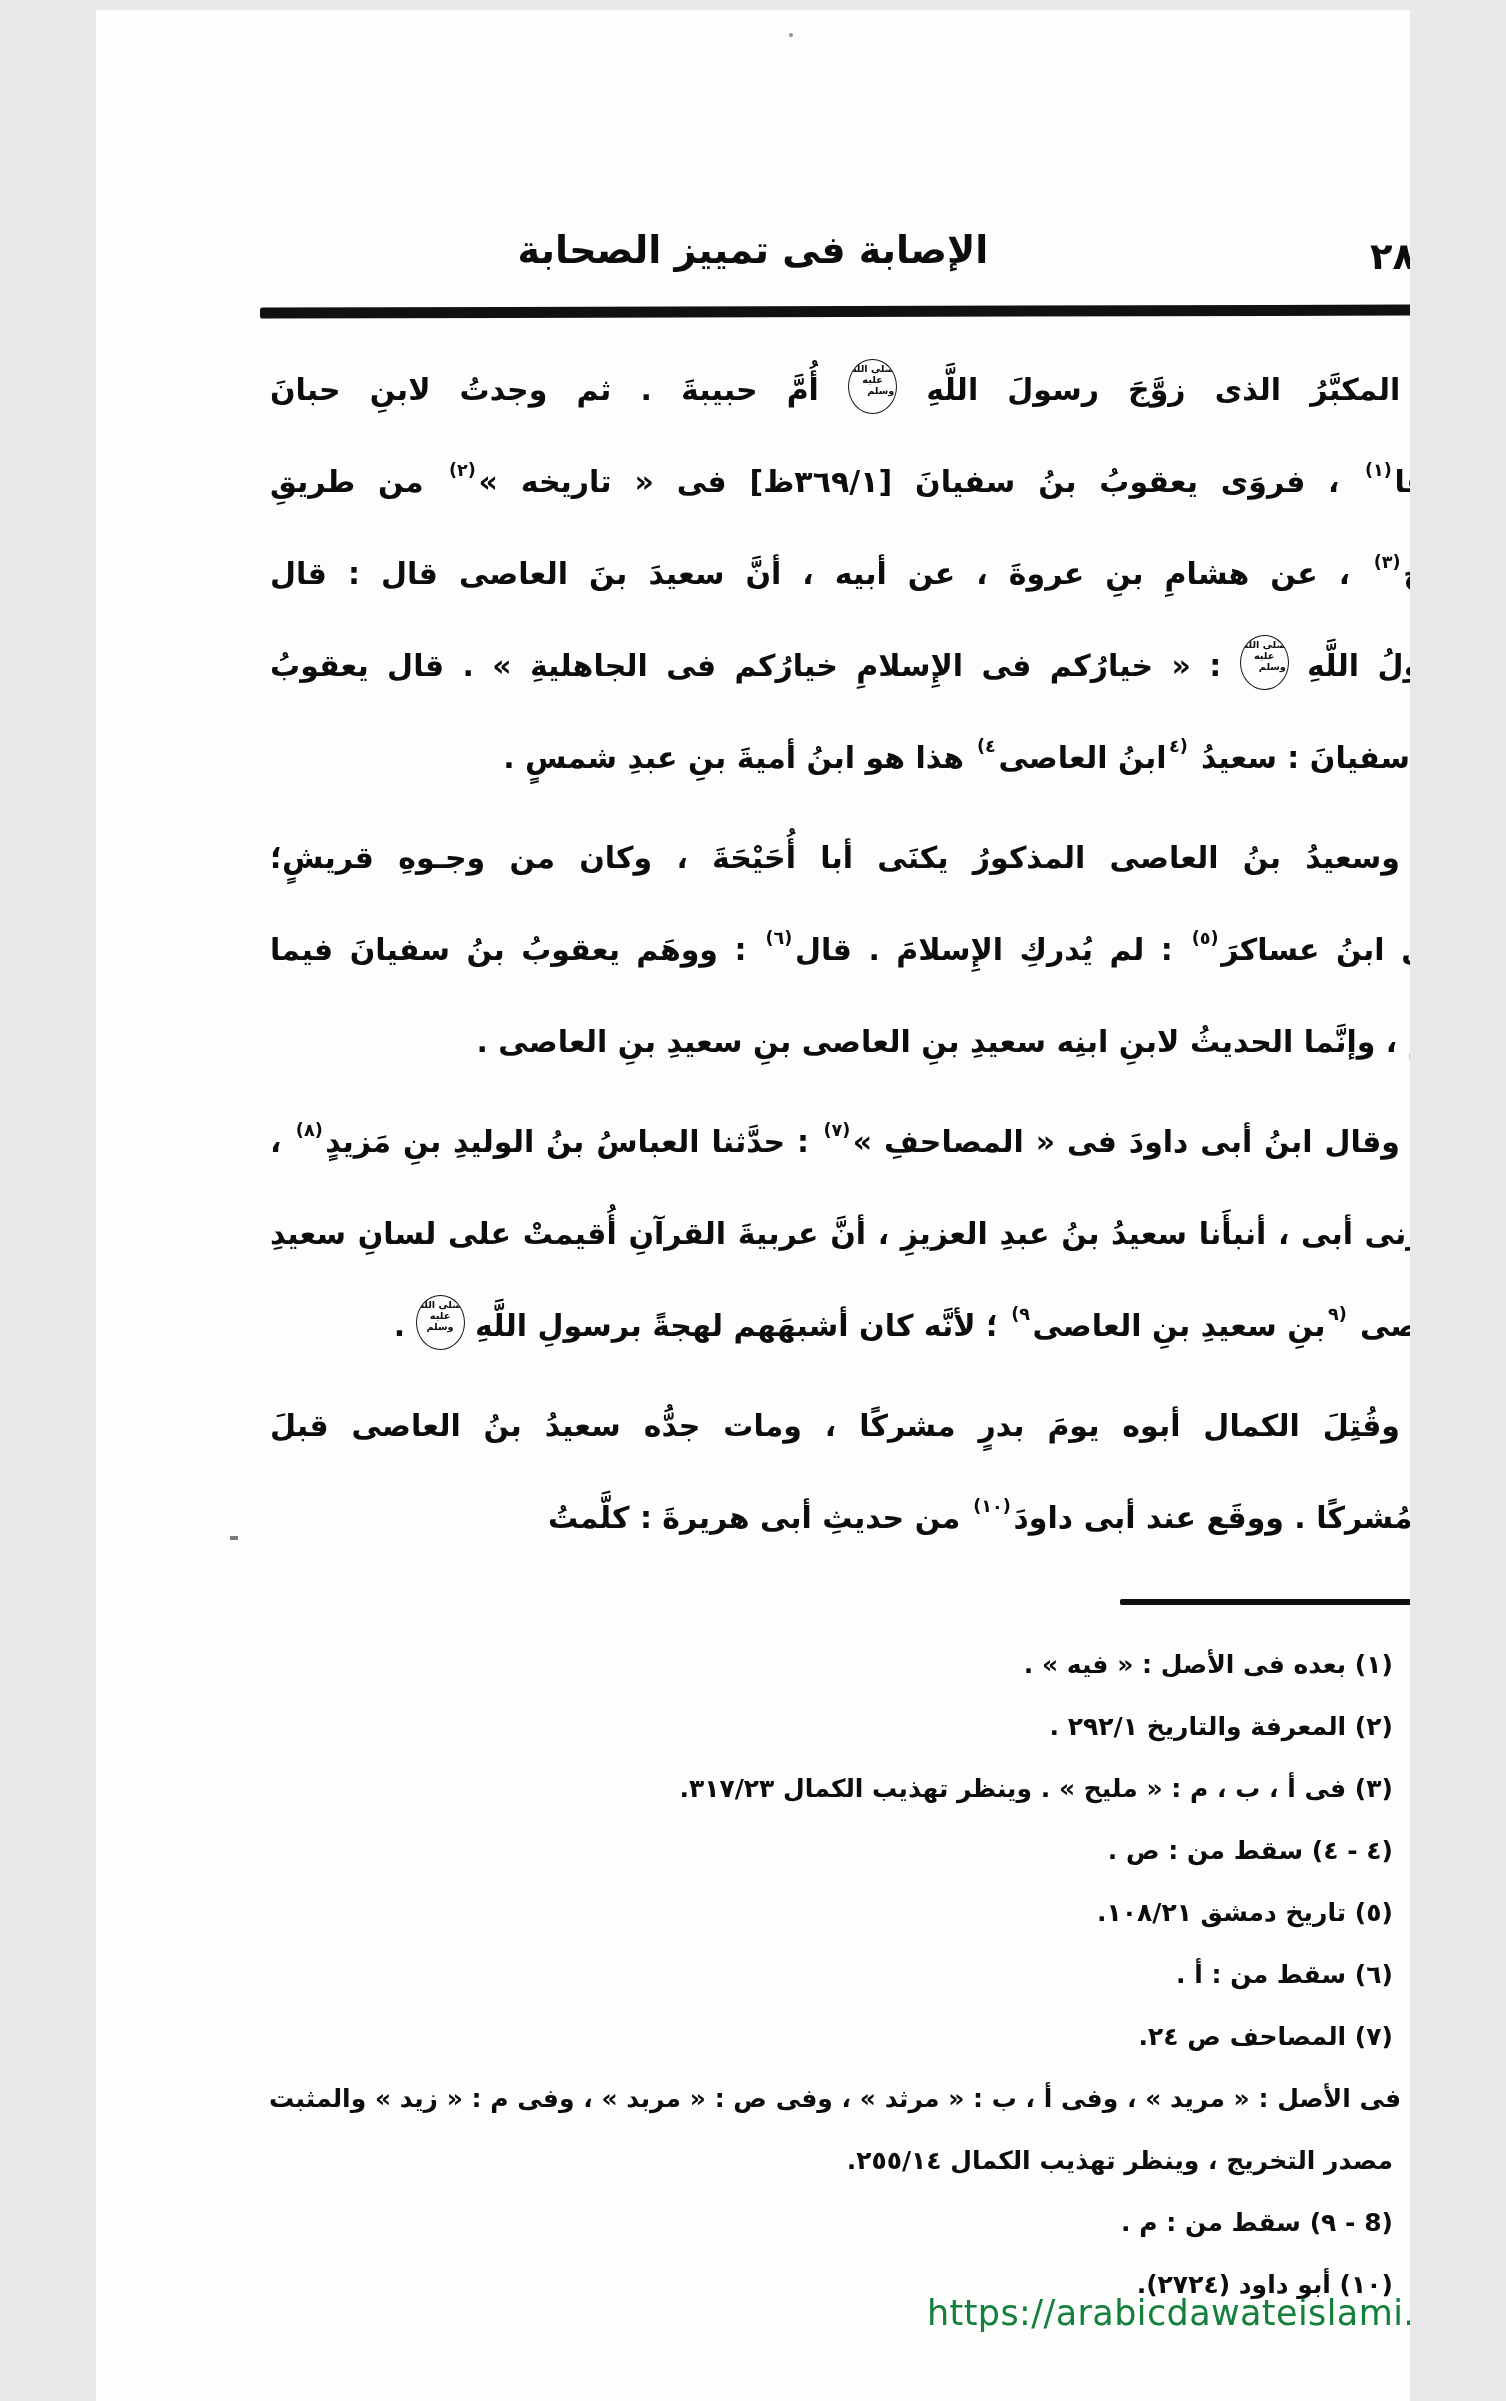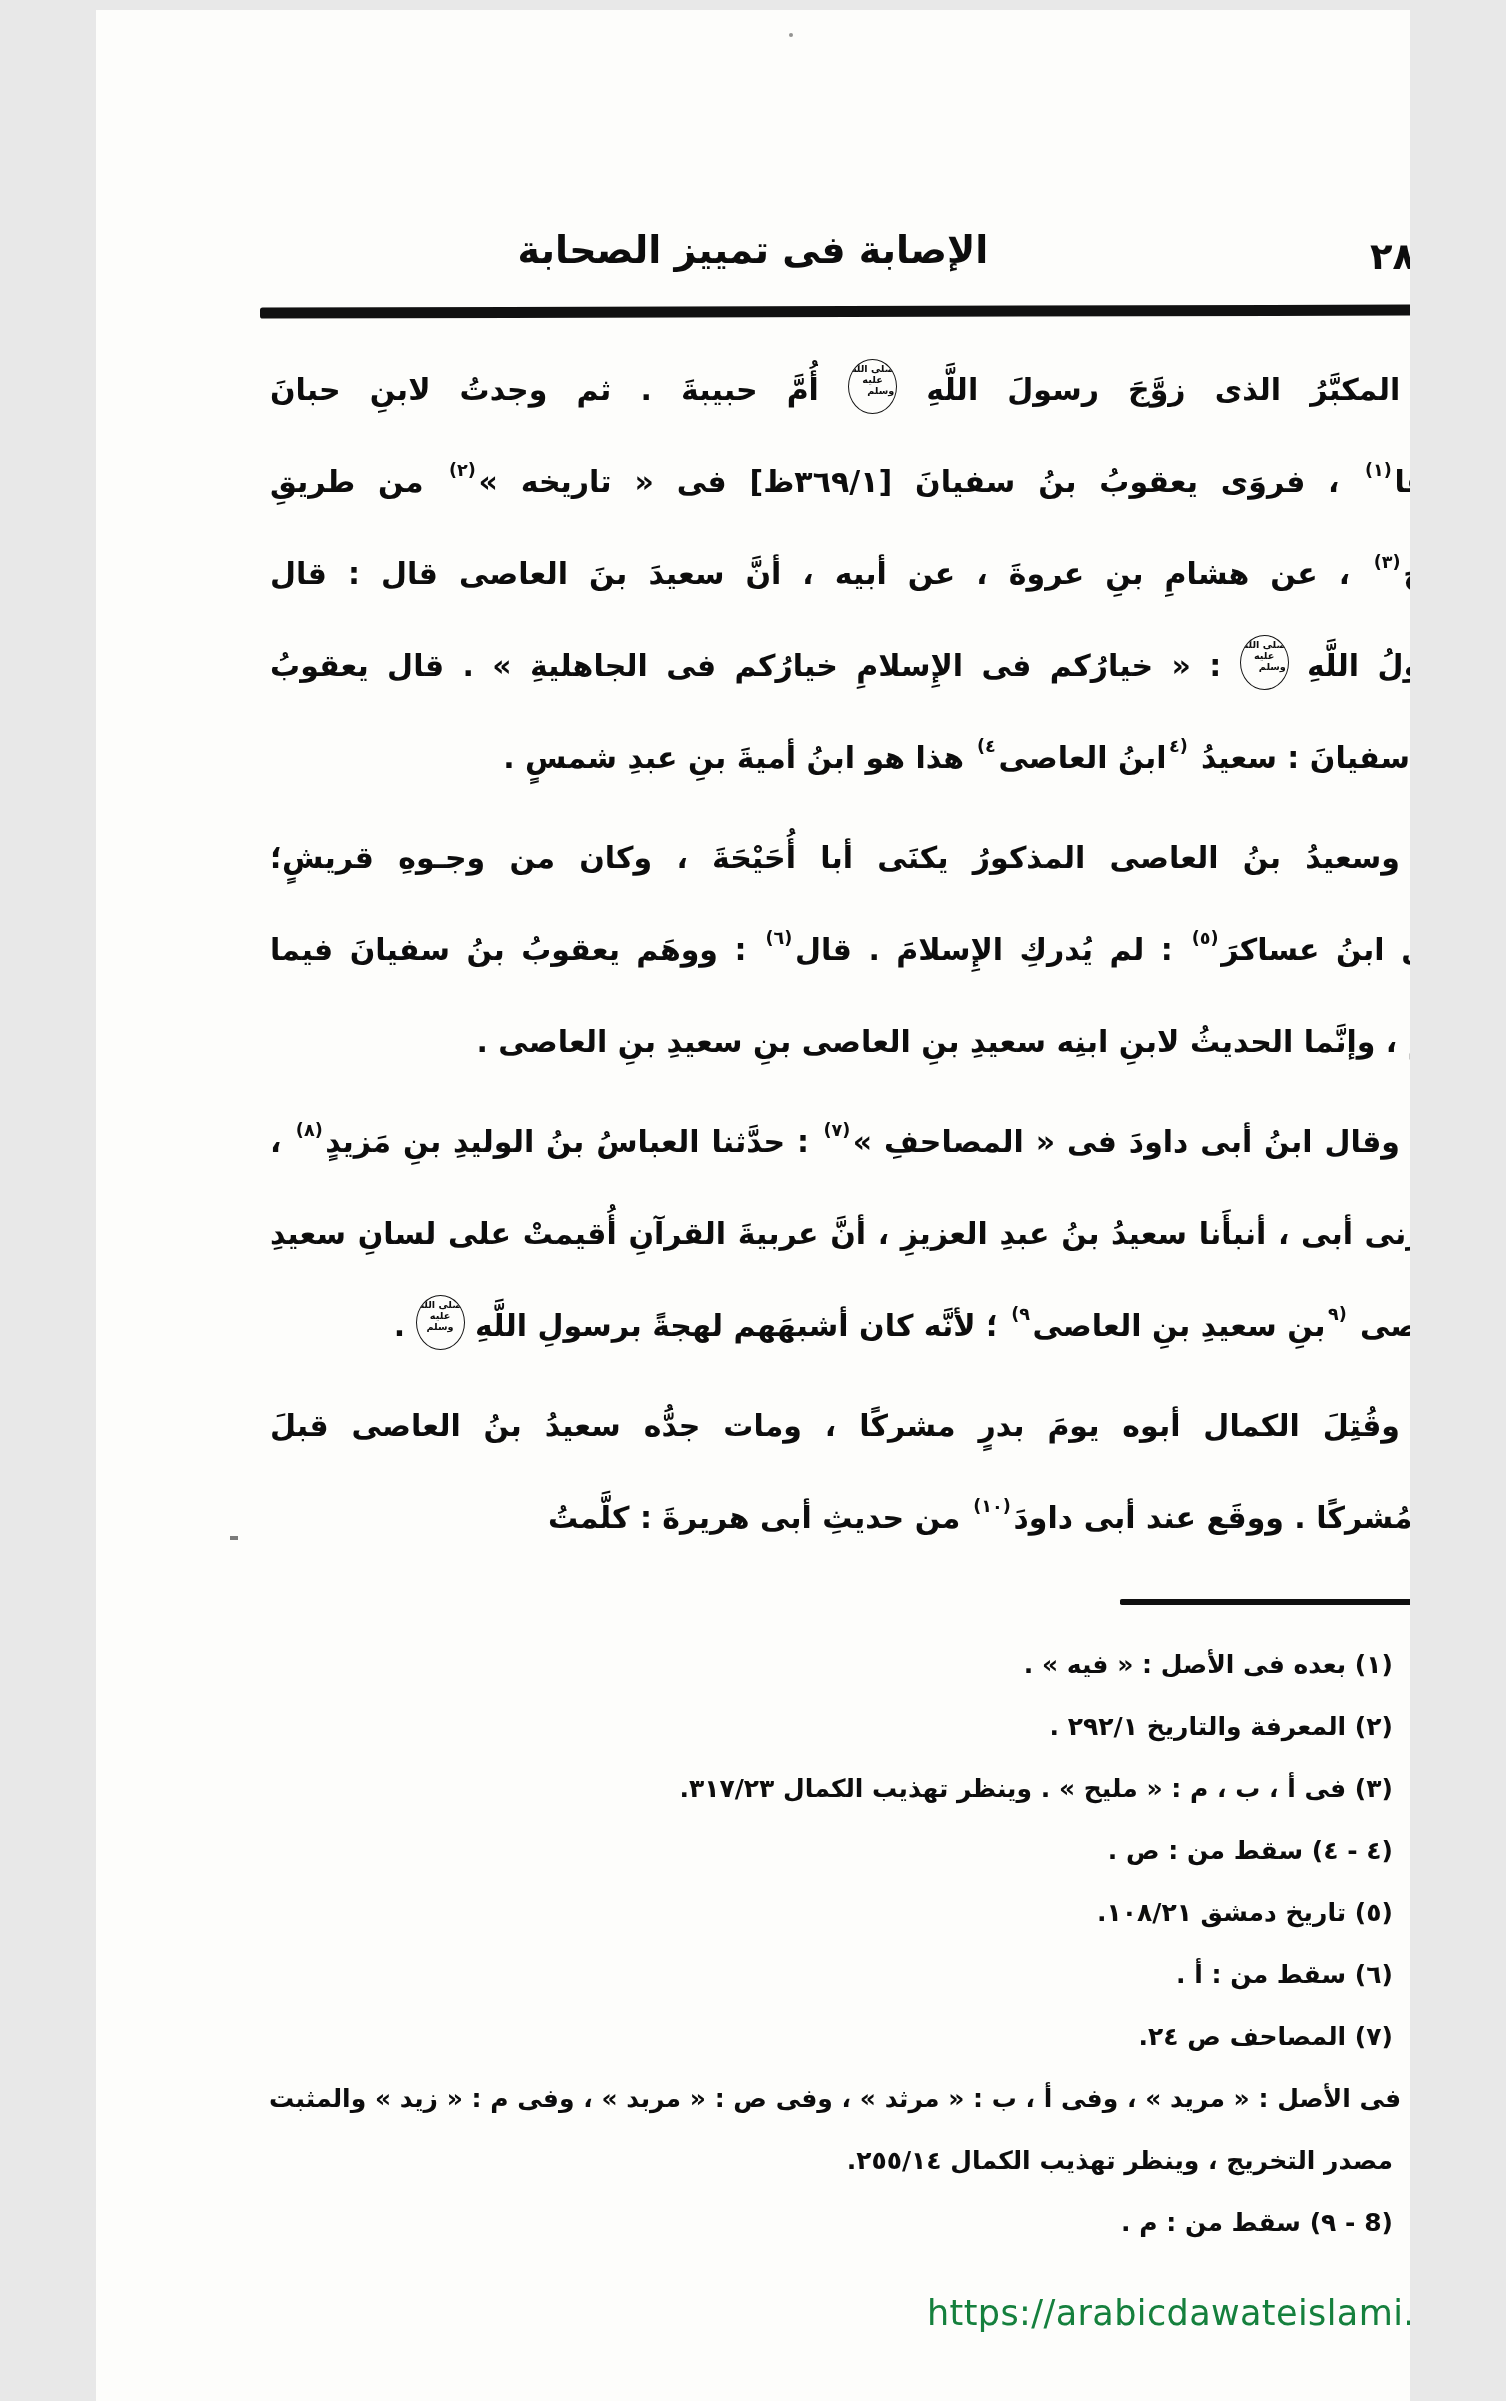--- a/index.html
+++ b/index.html
@@ -161,20 +161,21 @@
       <div class="fn-line">(١) بعده فى الأصل : « فيه » .</div>
       <div class="fn-line">(٢) المعرفة والتاريخ ٢٩٢/١ .</div>
       <div class="fn-line">(٣) فى أ ، ب ، م : « مليح » . وينظر تهذيب الكمال ٣١٧/٢٣.</div>
       <div class="fn-line">(٤ - ٤) سقط من : ص .</div>
       <div class="fn-line">(٥) تاريخ دمشق ١٠٨/٢١.</div>
       <div class="fn-line">(٦) سقط من : أ .</div>
       <div class="fn-line">(٧) المصاحف ص ٢٤.</div>
       <div class="fn-line wide">(٨) فى الأصل : « مريد » ، وفى أ ، ب : « مرثد » ، وفى ص : « مربد » ، وفى م : « زيد » والمثبت من</div>
       <div class="fn-line">مصدر التخريج ، وينظر تهذيب الكمال ٢٥٥/١٤.</div>
       <div class="fn-line">(8 - ٩) سقط من : م .</div>
+      <div class="fn-line">(١٠) أبو داود (٢٧٢٤).</div>
     </div>
 
   <div class="watermark">https://arabicdawateislami.net</div>
 
   <div class="speck s1"></div>
   <div class="speck s2"></div>
   <div class="speck s3"></div>
   <div class="speck s4"></div>
 
 </div>

